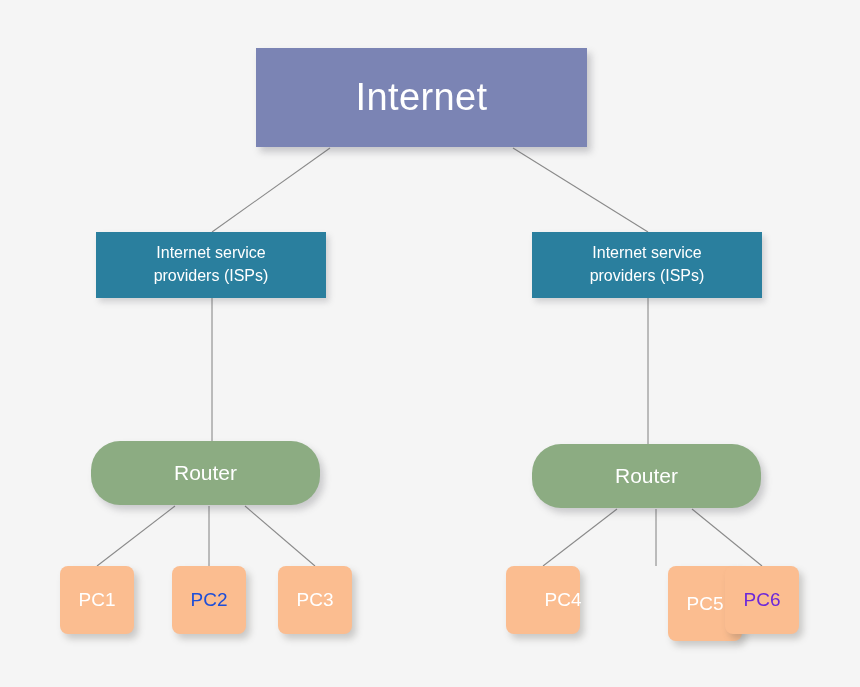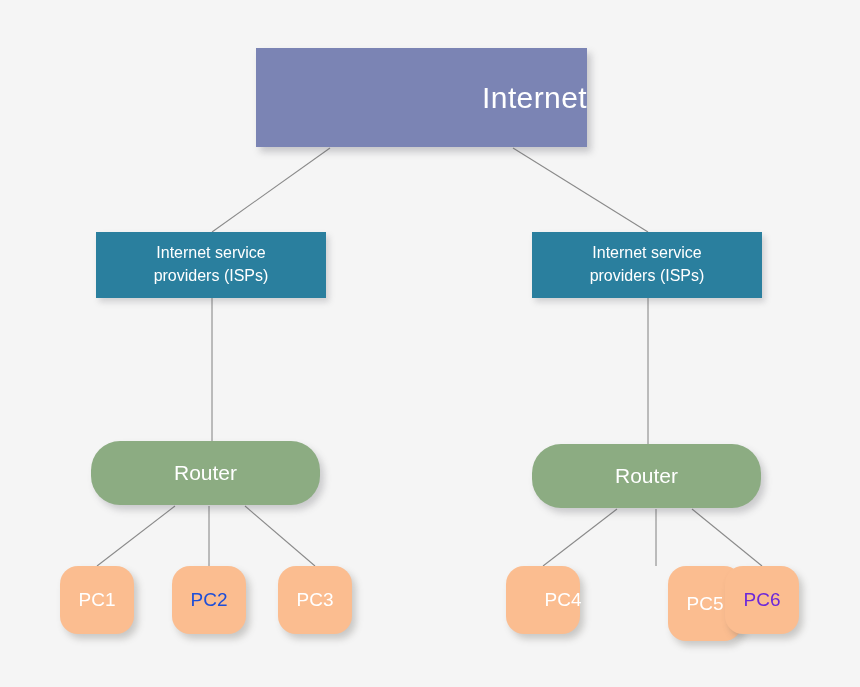--- a/index.html
+++ b/index.html
@@ -31,45 +31,44 @@
     display: flex;
     align-items: center;
     justify-content: center;
     text-align: center;
     color: #ffffff;
     box-sizing: border-box;
     z-index: 2;
   }
   .node-internet {
     background: #7b84b4;
-    font-size: 30px;
+    font-size: 38px;
     font-weight: 400;
     letter-spacing: 0.4px;
     box-shadow: 4px 5px 7px rgba(80,80,90,0.28);
-    justify-content: flex-end;
   }
   .node-isp {
     background: #2a7f9e;
     font-size: 16px;
     line-height: 1.42;
     font-weight: 400;
     box-shadow: 3px 4px 6px rgba(80,80,90,0.22);
   }
   .node-router {
     background: #8cac82;
     font-size: 21px;
     font-weight: 400;
     box-shadow: 4px 5px 7px rgba(80,80,90,0.26);
     border-radius: 29px;
   }
   .node-pc {
     background: #fbbd90;
     font-size: 19px;
     font-weight: 400;
-    border-radius: 18px;
+    border-radius: 8px;
     box-shadow: 4px 5px 7px rgba(90,85,80,0.28);
   }
   .node-label {
     display: block;
     white-space: pre-line;
   }
 </style>
 </head>
 <body style="background: rgb(245, 245, 245);">
 

